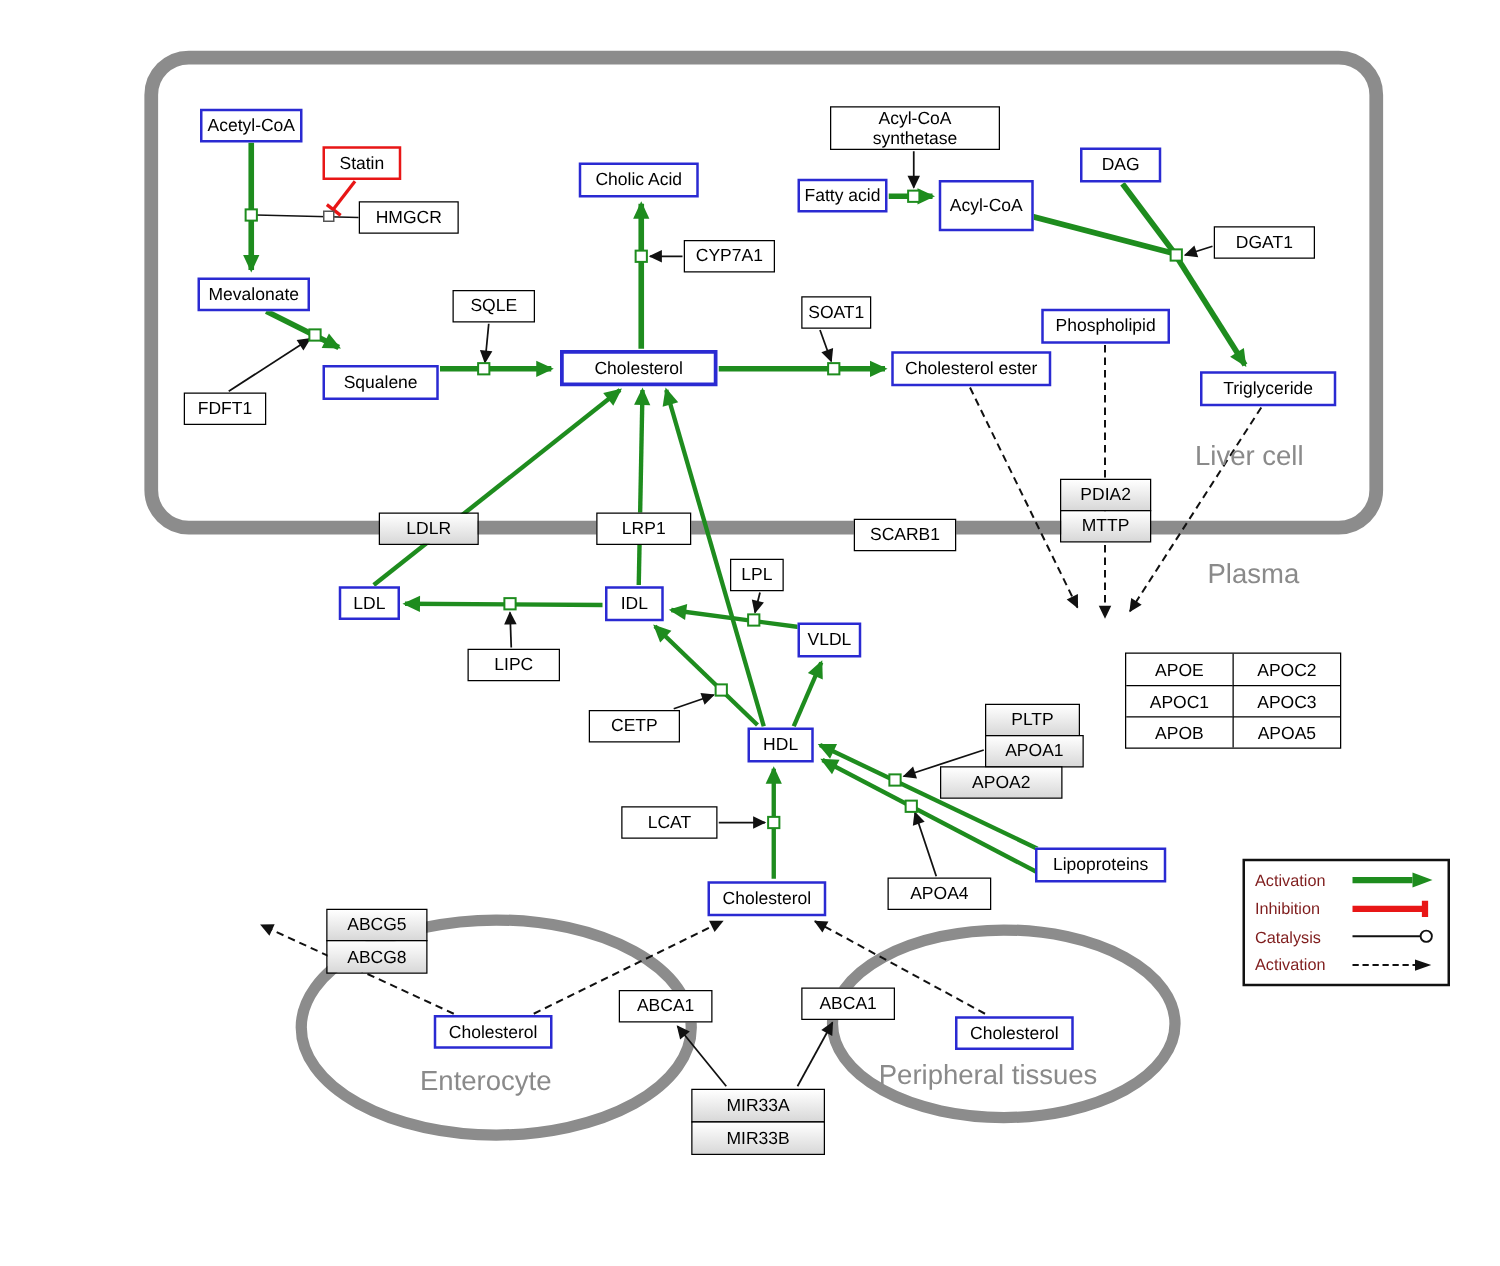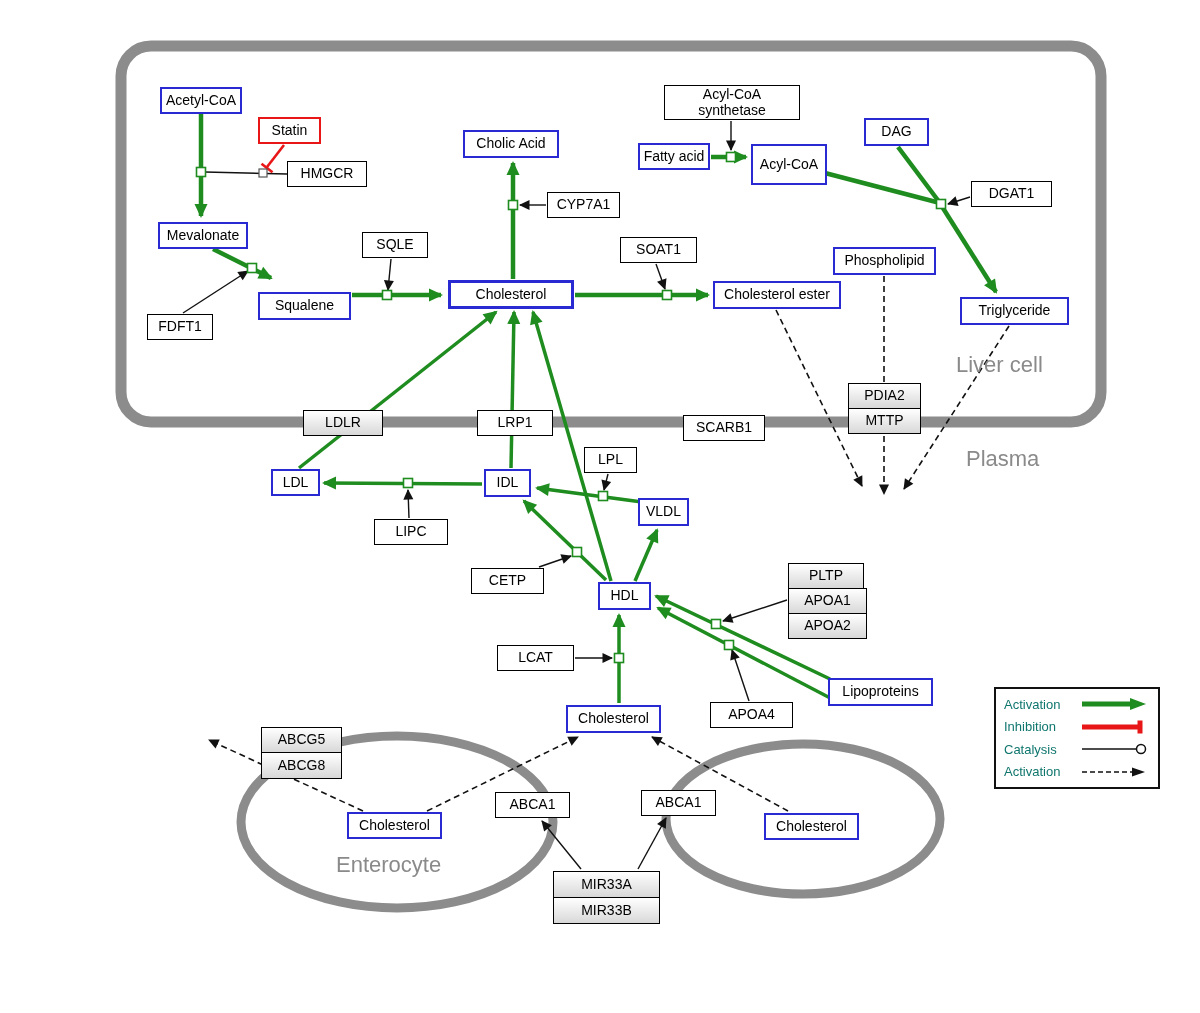--- a/index.html
+++ b/index.html
@@ -8,21 +8,21 @@
   .edges{position:absolute;left:0;top:0;z-index:1}
   .b{position:absolute;display:flex;align-items:center;justify-content:center;text-align:center;
      font-size:14px;line-height:1.08;color:#000;background:#fff;border:1px solid #000;z-index:2}
   .met{border:2px solid #2a2ad2}
   .thick{border-width:3px}
   .statin{border:2px solid #e81616}
   .grad{background:linear-gradient(180deg,#ffffff 0%,#d8d8d8 100%)}
   .clabel{position:absolute;font-weight:normal;font-size:22px;color:#8a8a8a;z-index:2;white-space:nowrap}
   .legend{position:absolute;left:994px;top:687px;width:166px;height:102px;border:2px solid #111;
           background:#fff;z-index:3;display:flex;flex-direction:column;justify-content:space-around;padding:4px 8px}
-  .lrow{display:flex;align-items:center;justify-content:space-between;font-size:13px;color:#0f766e}
+  .lrow{display:flex;align-items:center;justify-content:space-between;font-size:13px;color:#7f1d1d}
   .apo{position:absolute;left:900px;top:522px;display:grid;grid-template-columns:85px 86px;
        grid-auto-rows:25px;border:1px solid #000;background:#fff;z-index:2}
   .apo>div{display:flex;align-items:center;justify-content:center;font-size:14px}
   .apo>div:nth-child(even){border-left:1px solid #000}
   .apo>div:nth-child(n+3){border-top:1px solid #000}
   .wrapcell{padding:0 24px}
 </style>
 </head>
 <body>
 
@@ -125,64 +125,73 @@
   <div class="b met" style="left:160px;top:87px;width:82px;height:27px">Acetyl-CoA</div>
   <div class="b statin" style="left:258px;top:117px;width:63px;height:27px">Statin</div>
   <div class="b" style="left:287px;top:161px;width:80px;height:26px">HMGCR</div>
   <div class="b met" style="left:158px;top:222px;width:90px;height:27px">Mevalonate</div>
   <div class="b" style="left:147px;top:314px;width:66px;height:26px">FDFT1</div>
   <div class="b met" style="left:258px;top:292px;width:93px;height:28px">Squalene</div>
   <div class="b" style="left:362px;top:232px;width:66px;height:26px">SQLE</div>
   <div class="b met thick" style="left:448px;top:280px;width:126px;height:29px">Cholesterol</div>
   <div class="b met" style="left:463px;top:130px;width:96px;height:28px">Cholic Acid</div>
   <div class="b" style="left:547px;top:192px;width:73px;height:26px">CYP7A1</div>
-  <div class="b" style="left:620px;top:237px;width:77px;height:26px">SOAT1</div>
+  <div class="b" style="left:641px;top:237px;width:56px;height:26px">SOAT1</div>
   <div class="b met" style="left:713px;top:281px;width:128px;height:28px">Cholesterol ester</div>
   <div class="b wrapcell" style="left:664px;top:85px;width:136px;height:35px">Acyl-CoA synthetase</div>
   <div class="b met" style="left:638px;top:143px;width:72px;height:27px">Fatty acid</div>
   <div class="b met" style="left:751px;top:144px;width:76px;height:41px">Acyl-CoA</div>
   <div class="b met" style="left:864px;top:118px;width:65px;height:28px">DAG</div>
   <div class="b" style="left:971px;top:181px;width:81px;height:26px">DGAT1</div>
   <div class="b met" style="left:833px;top:247px;width:103px;height:28px">Phospholipid</div>
   <div class="b met" style="left:960px;top:297px;width:109px;height:28px">Triglyceride</div>
 
   <div class="b grad" style="left:303px;top:410px;width:80px;height:26px">LDLR</div>
   <div class="b" style="left:477px;top:410px;width:76px;height:26px">LRP1</div>
   <div class="b" style="left:683px;top:415px;width:82px;height:26px">SCARB1</div>
   <div class="b grad" style="left:848px;top:383px;width:73px;height:26px">PDIA2</div>
   <div class="b grad" style="left:848px;top:408px;width:73px;height:26px">MTTP</div>
 
   <div class="b met" style="left:271px;top:469px;width:49px;height:27px">LDL</div>
   <div class="b met" style="left:484px;top:469px;width:47px;height:28px">IDL</div>
   <div class="b" style="left:374px;top:519px;width:74px;height:26px">LIPC</div>
-  <div class="b" style="left:584px;top:447px;width:53px;height:26px">LPL</div>
+  <div class="b" style="left:584px;top:447px;width:43px;height:26px">LPL</div>
   <div class="b met" style="left:638px;top:498px;width:51px;height:28px">VLDL</div>
   <div class="b" style="left:471px;top:568px;width:73px;height:26px">CETP</div>
   <div class="b met" style="left:598px;top:582px;width:53px;height:28px">HDL</div>
   <div class="b" style="left:497px;top:645px;width:77px;height:26px">LCAT</div>
   <div class="b" style="left:710px;top:702px;width:83px;height:26px">APOA4</div>
   <div class="b met" style="left:828px;top:678px;width:105px;height:28px">Lipoproteins</div>
   <div class="b met" style="left:566px;top:705px;width:95px;height:28px">Cholesterol</div>
   <div class="b grad" style="left:788px;top:563px;width:76px;height:26px">PLTP</div>
   <div class="b grad" style="left:788px;top:588px;width:79px;height:26px">APOA1</div>
-  <div class="b grad" style="left:788px;top:613px;width:79px;height:26px">APOA2</div>
-
+  <div class="b grad" style="left:752px;top:613px;width:98px;height:26px">APOA2</div>
+
+  <div class="apo">
+    <div>APOE</div>
+    <div>APOC2</div>
+    <div>APOC1</div>
+    <div>APOC3</div>
+    <div>APOB</div>
+    <div>APOA5</div>
+  </div>
 
   <div class="b grad" style="left:261px;top:727px;width:81px;height:26px">ABCG5</div>
   <div class="b grad" style="left:261px;top:752px;width:81px;height:27px">ABCG8</div>
   <div class="b met" style="left:347px;top:812px;width:95px;height:27px">Cholesterol</div>
   <div class="b" style="left:495px;top:792px;width:75px;height:26px">ABCA1</div>
   <div class="b" style="left:641px;top:790px;width:75px;height:26px">ABCA1</div>
   <div class="b met" style="left:764px;top:813px;width:95px;height:27px">Cholesterol</div>
   <div class="b grad" style="left:553px;top:871px;width:107px;height:27px">MIR33A</div>
   <div class="b grad" style="left:553px;top:897px;width:107px;height:27px">MIR33B</div>
 
   <div class="clabel" style="left:956px;top:352px">Liver cell</div>
   <div class="clabel" style="left:966px;top:446px">Plasma</div>
   <div class="clabel" style="left:336px;top:852px">Enterocyte</div>
+  <div class="clabel" style="left:703px;top:847px">Peripheral tissues</div>
 
   <div class="legend">
     <div class="lrow">
       <span>Activation</span>
       <svg width="70" height="16">
         <line x1="2" y1="8" x2="50" y2="8" stroke="#1e8c1e" stroke-width="5"></line>
         <polygon points="50,2 66,8 50,14" fill="#1e8c1e"></polygon>
       </svg>
     </div>
     <div class="lrow">

